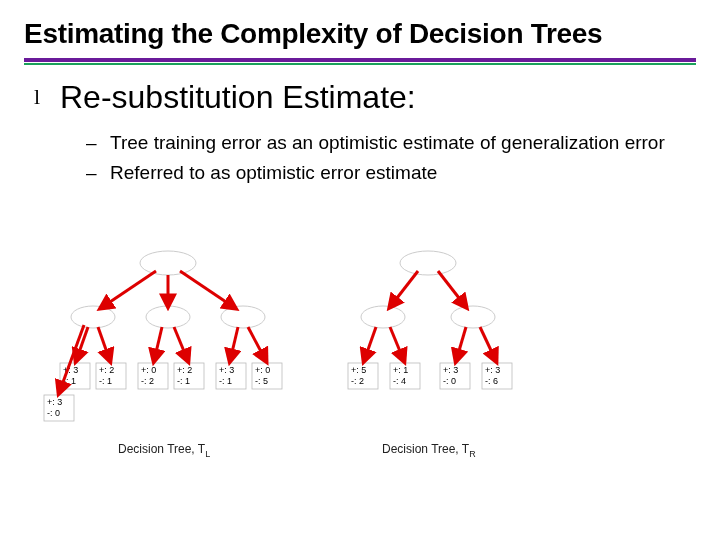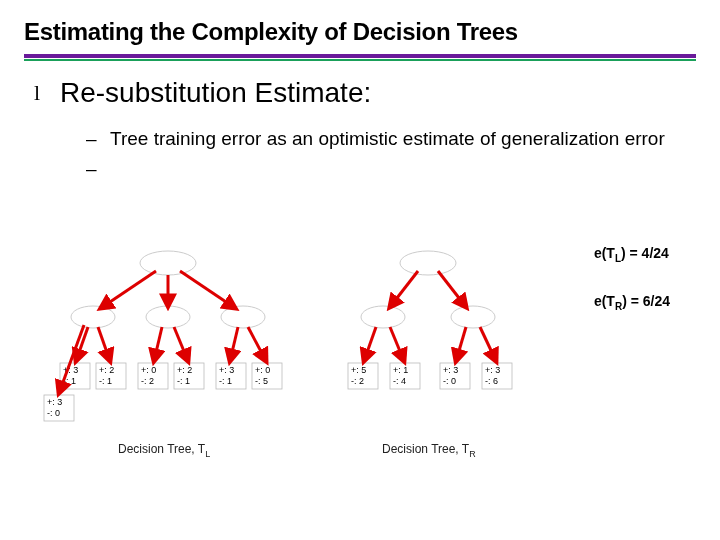--- a/index.html
+++ b/index.html
@@ -7,21 +7,21 @@
     width: 720px;
     height: 540px;
     background: #fff;
     font-family: Arial, Helvetica, sans-serif;
     color: #000;
     position: relative;
     overflow: hidden;
   }
   .title {
     padding: 18px 24px 8px 24px;
-    font-size: 24px;
+    font-size: 28px;
     font-weight: bold;
     letter-spacing: -0.3px;
   }
   .rule {
     margin: 0 24px 0 24px;
     height: 6px;
     position: relative;
   }
   .rule .bar1 {
     position: absolute; left:0; right:0; top:0; height:4px;
@@ -40,21 +40,21 @@
     align-items: flex-start;
     margin-bottom: 12px;
   }
   .bullet-mark {
     font-family: "Times New Roman", serif;
     font-size: 22px;
     line-height: 30px;
     min-width: 12px;
   }
   .bullet-text {
-    font-size: 28px;
+    font-size: 32px;
     line-height: 30px;
   }
   .sub-list {
     padding: 6px 0 0 52px;
   }
   .sub-row {
     display:flex;
     gap: 10px;
     font-size: 19px;
     line-height: 26px;
@@ -126,34 +126,29 @@
   </div>
   <div class="sub-list">
     <div class="sub-row">
       <div class="dash">–</div>
       <div>
         <span>Tree training error as an </span><span class="optimistic">optimistic</span><span> estimate of generalization error</span>
       </div>
     </div>
     <div class="sub-row">
       <div class="dash">–</div>
+      <div>
+        <span>Referred to as optimistic error estimate</span>
+      </div>
     </div>
   </div>
 </div>
 
 <div class="figure-area">
 
-  <div class="eqs">
-    <div class="eq">
-      <span>e(T</span><sub>L</sub><span>) = 4/24</span>
-    </div>
-    <div class="eq">
-      <span>e(T</span><sub>R</sub><span>) = 6/24</span>
-    </div>
-  </div>
 
   <svg class="trees" width="540" height="280">
     <defs>
       <marker id="ah" markerWidth="6" markerHeight="6" refX="4.2" refY="3" orient="auto">
         <path d="M0,0 L6,3 L0,6 Z" fill="#dd0000"></path>
       </marker>
     </defs>
 
     <g>
 

